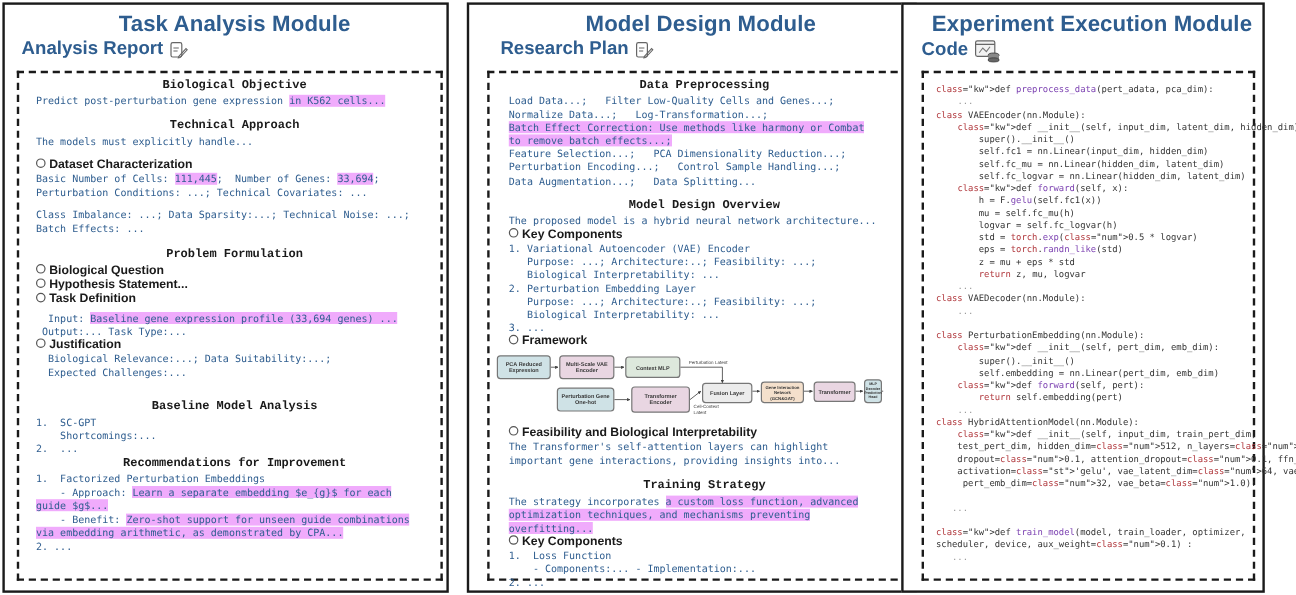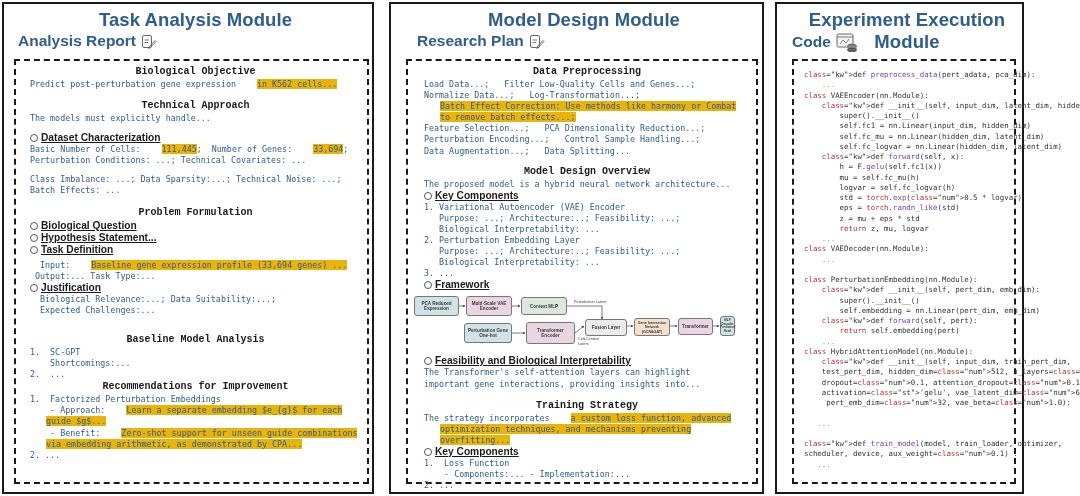--- a/index.html
+++ b/index.html
@@ -5,21 +5,21 @@
   * { box-sizing: border-box; margin: 0; padding: 0; }
   html, body { width: 1080px; height: 496px; background: #ffffff; overflow: hidden; }
   body { position: relative; font-family: "Liberation Sans", sans-serif; }
 
   .panel {
     position: absolute; top: 2px; height: 492px;
     border: 2.5px solid #1a1a1a; background: #fff;
   }
   #p1 { left: 2px; width: 372px; }
   #p2 { left: 389px; width: 375px; }
-  #p3 { left: 775px; width: 249px; }
+  #p3 { left: 751px; width: 303px; }
 
   .module-title {
     position: absolute; top: 5px; left: 0; right: 0; text-align: center;
     color: #2e5d8f; font-weight: bold; font-size: 18.5px; letter-spacing: 0.1px; margin-left: 15px;
   }
   .sub-title {
     position: absolute; top: 28px; color: #2e5d8f; font-weight: bold; font-size: 15.5px;
     display: flex; align-items: center; gap: 5px;
   }
   .sub-title svg { display: block; }
@@ -30,24 +30,24 @@
   #p1 .sub-title { left: 14px; }
   #p1 .dash-box { left: 10px; right: 3px; }
   #p2 .sub-title { left: 26px; }
   #p2 .dash-box { left: 15px; right: 4px; }
   #p3 .sub-title { left: 15px; }
   #p3 .dash-box { left: 15px; right: 6px; }
 
   .content { position: absolute; left: 14px; top: 4px; right: 6px; }
   .h { font-family: Liberation Mono, monospace; font-weight: bold; color: #1a1a1a; font-size: 10px; line-height: 14px; text-align: center; }
   .h.sp { margin-top: 9px; }
-  .sh { font-family: "Liberation Sans", sans-serif; font-weight: bold; color: #1a1a1a; font-size: 10.2px; line-height: 12px; display: flex; align-items: center; gap: 3px; text-decoration: underline; }
+  .sh { font-family: "Liberation Sans", sans-serif; font-weight: bold; color: #1a1a1a; font-size: 10.2px; line-height: 12px; display: flex; gap: 3px; }
   .sh .circ { width: 8px; height: 8px; border: 1px solid #555; border-radius: 50%; display: inline-block; flex: none; }
   .m { font-family: "DejaVu Sans Mono", monospace; color: #2e5d8f; font-size: 8.35px; line-height: 11.1px; white-space: pre; }
-  .hl { background: #eab308; margin-left: 16px; }
+  .hl { background: #f0abfc; }
   .gap { height: 8px; }
   .gap-s { height: 4px; }
 
   
   .fw { position: relative; height: 60px; margin: 2px 0 2px -12px; width: 352px; }
   .fw .node {
     position: absolute; border: 1px solid #777; border-radius: 3px;
     font-family: "Liberation Sans", sans-serif; font-size: 4.6px; font-weight: bold; color: #3a3a3a;
     display: flex; align-items: center; justify-content: center; text-align: center; line-height: 5.6px; padding: 1px;
   }

